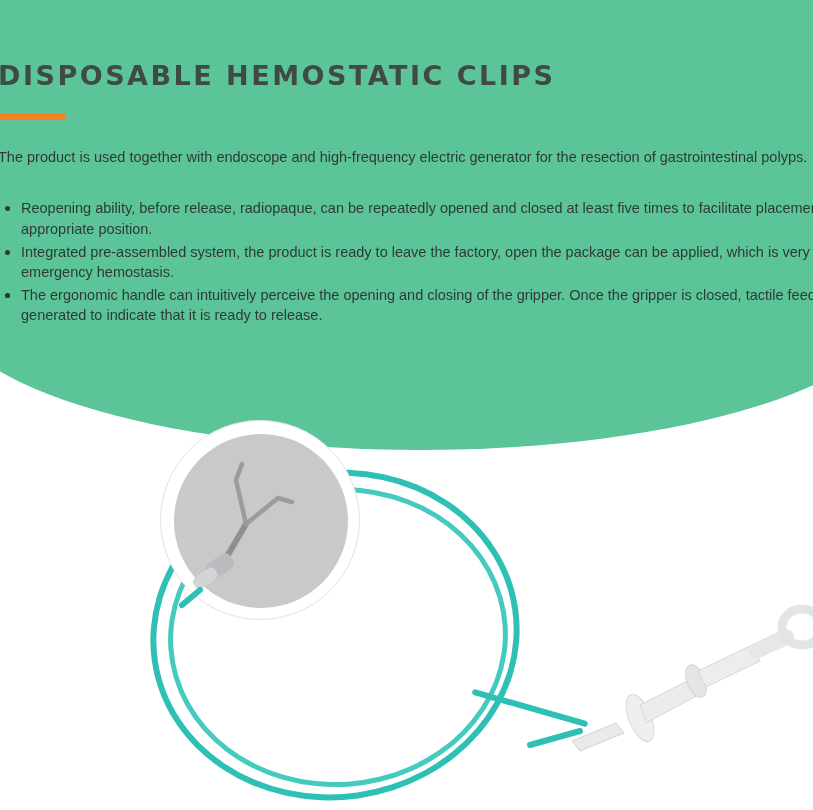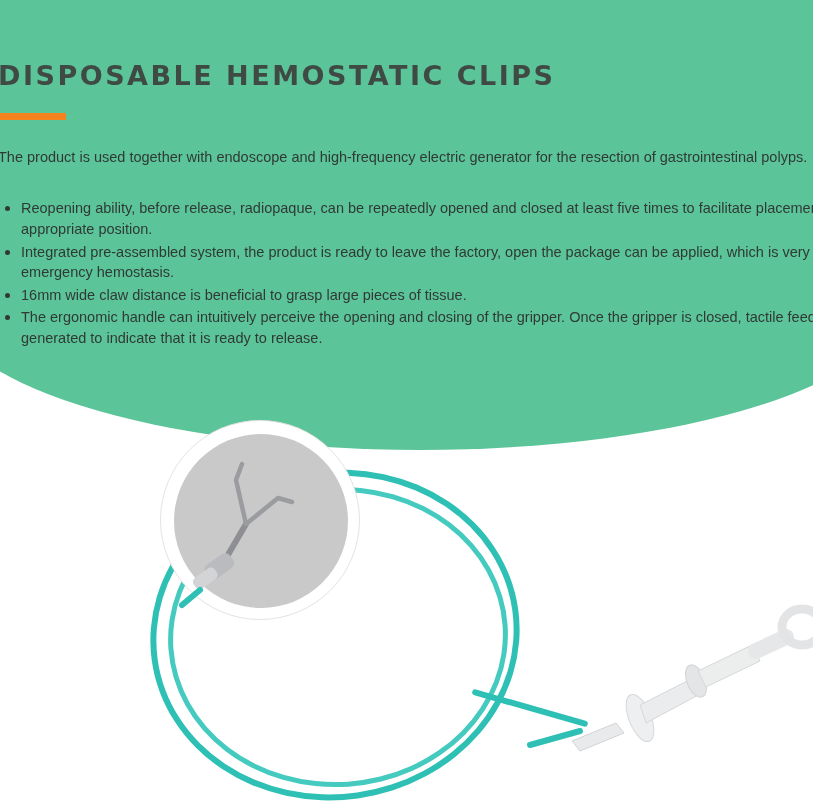--- a/index.html
+++ b/index.html
@@ -187,21 +187,20 @@
       <li>
         <span class="dot"></span>
         <span>Reopening ability, before release, radiopaque, can be repeatedly opened and closed at least five times to facilitate placement in the appropriate position.</span>
       </li>
       <li>
         <span class="dot"></span>
         <span>Integrated pre-assembled system, the product is ready to leave the factory, open the package can be applied, which is very beneficial for emergency hemostasis.</span>
       </li>
       <li>
         <span class="dot"></span>
-        <span>16mm wide claw distance is beneficial to grasp large pieces of tissue.</span>
       </li>
       <li>
         <span class="dot"></span>
         <span>The ergonomic handle can intuitively perceive the opening and closing of the gripper. Once the gripper is closed, tactile feedback can be generated to indicate that it is ready to release.</span>
       </li>
     </ul>
 
   </div>
 
   <div class="photo-area">

